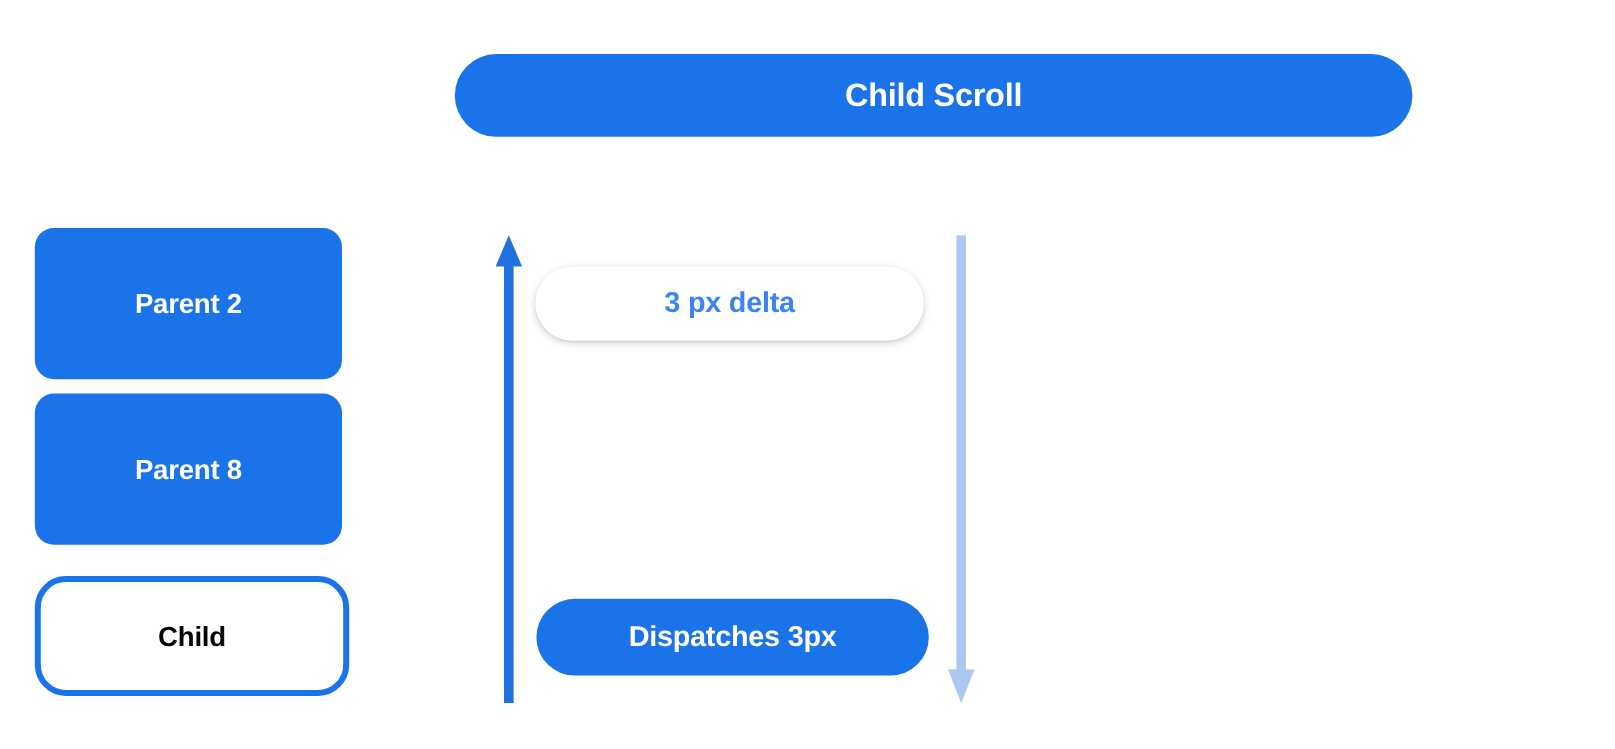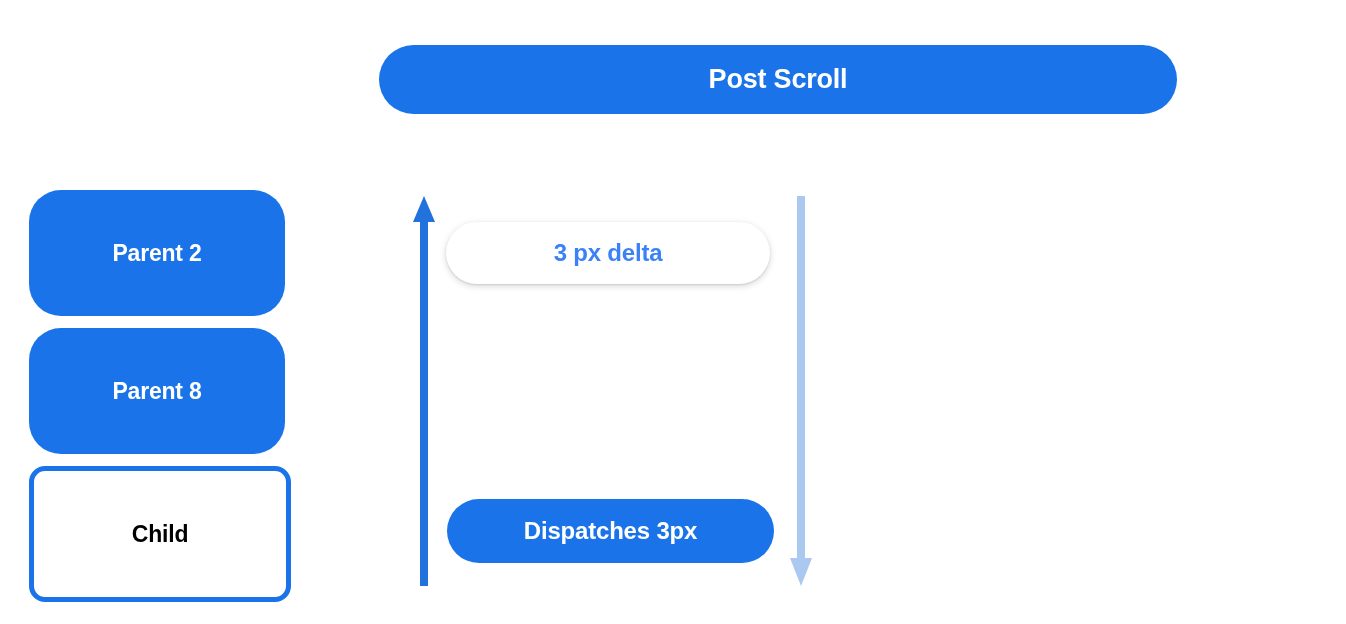--- a/index.html
+++ b/index.html
@@ -58,30 +58,30 @@
   .node-box .node-label {
     font-size: 23px;
     font-weight: bold;
     letter-spacing: -0.2px;
   }
 
   .node-box.filled {
     width: 256px;
     height: 126px;
     background: #1a73e8;
-    border-radius: 32px;
   }
   .node-box.filled .node-label { color: #ffffff; }
 
   .node-box.outlined {
     width: 262px;
-    height: 136px;
+    height: 100px;
     background: #ffffff;
     border: 5px solid #1a73e8;
-    border-radius: 16px;
+    border-radius: 26px;
+    margin-top: 14px;
   }
   .node-box.outlined .node-label { color: #000000; }
 
   .gap-sm { height: 12px; }
   .gap-md { height: 12px; }
 
   
   .arrow {
     position: absolute;
   }
@@ -132,21 +132,21 @@
     background: #1a73e8;
   }
   .pill-dispatch .pill-label { color: #ffffff; }
 </style>
 </head>
 <body>
 
 <div id="stage">
 
   <div class="header-bar">
-    <span class="label">Post Scroll</span>
+    <span class="label">Child Scroll</span>
   </div>
 
   <div class="box-column">
 
     <div class="node-box filled">
       <span class="node-label">Parent 2</span>
     </div>
 
     <div class="gap-sm"></div>
 

